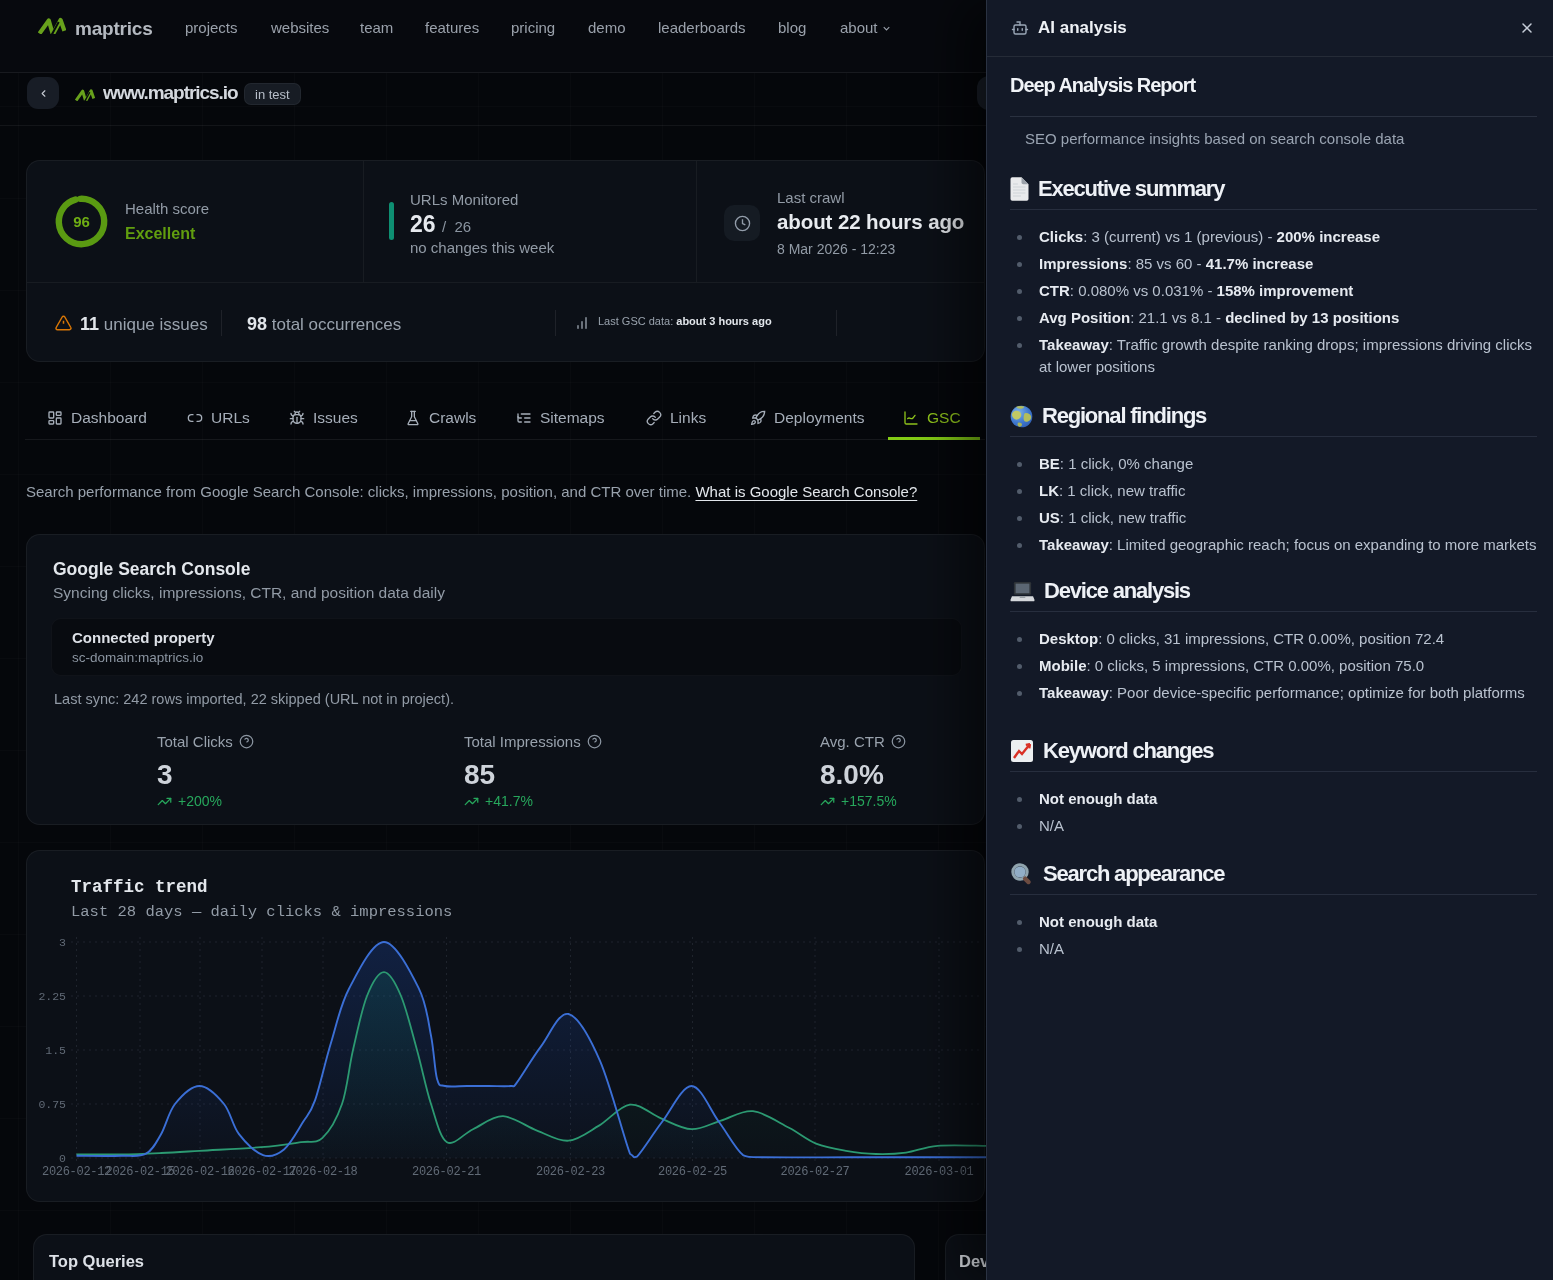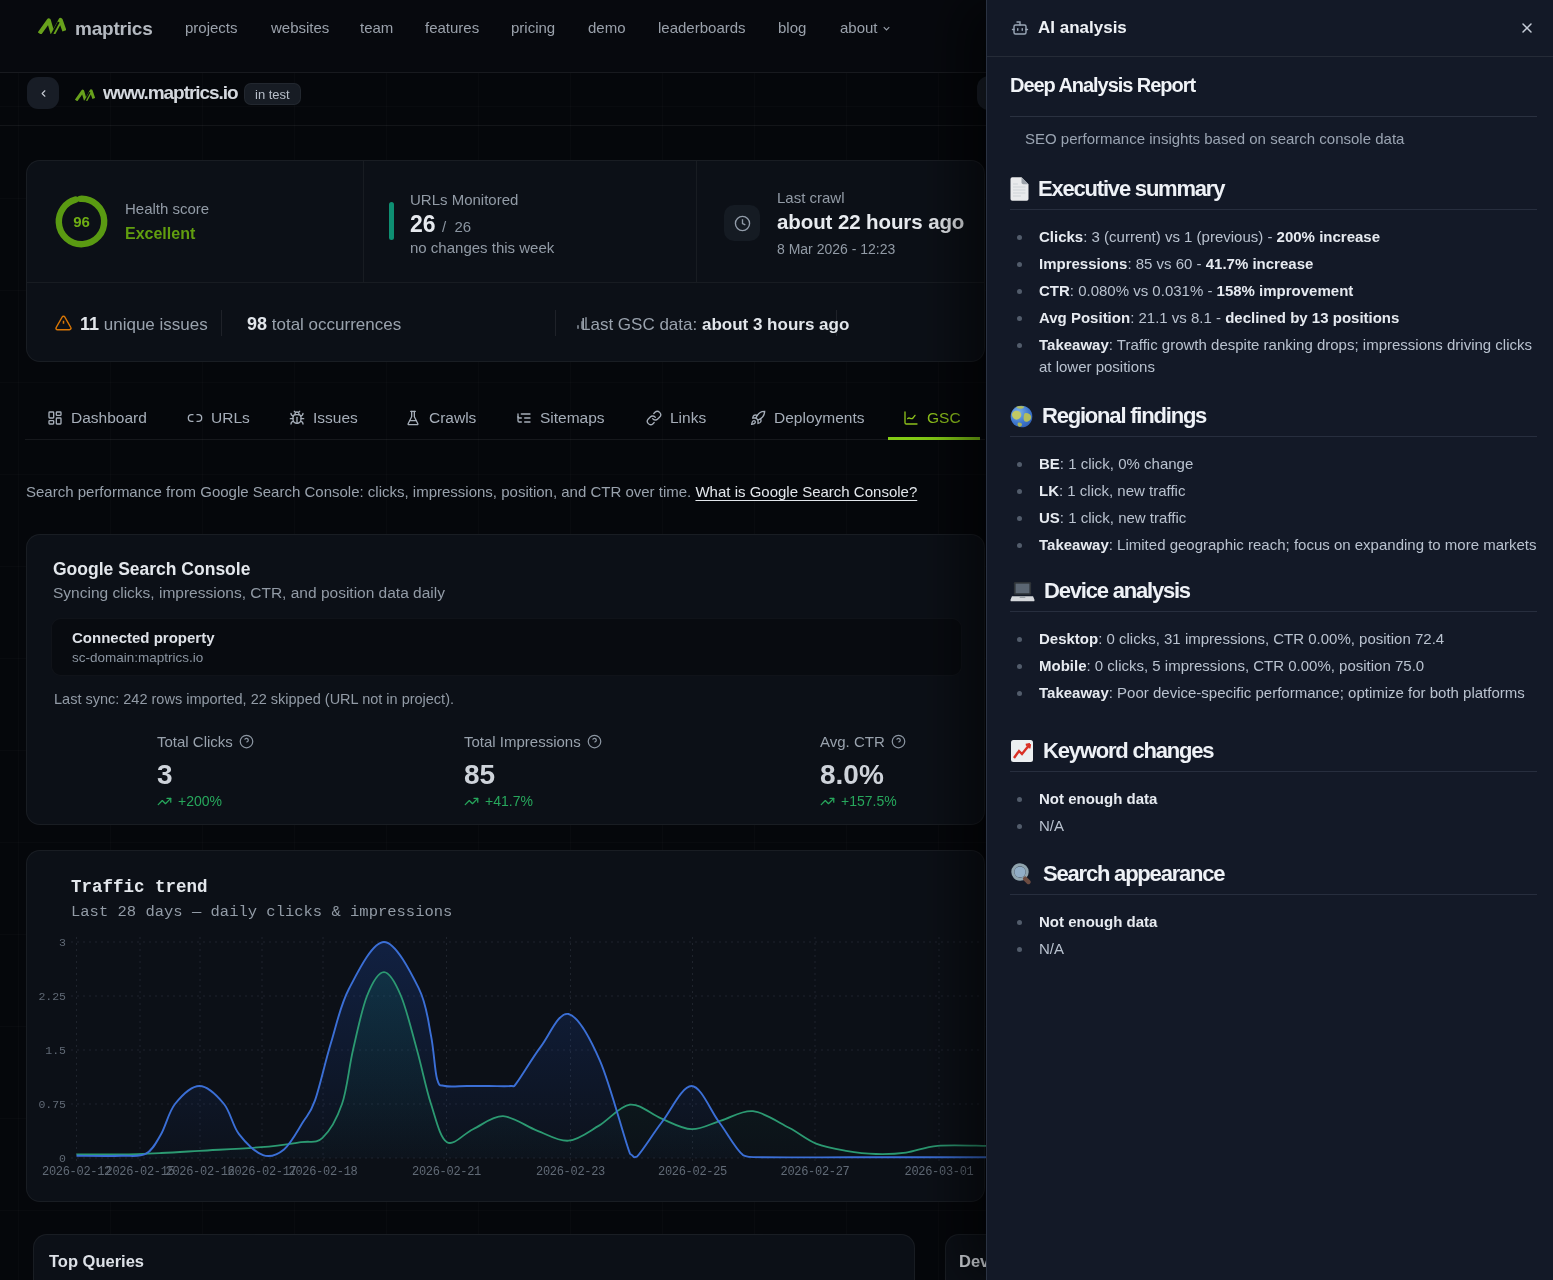--- a/index.html
+++ b/index.html
@@ -149,21 +149,21 @@
     </svg>
   <div class="abs" style="left:53px;top:153px;font-size:17px;color:#99a2ad;"><b style="color:#e2e6eb;font-size:18px;">11</b> unique issues</div>
   <div class="sep-v" style="left:194px;top:149px"></div>
   <div class="abs" style="left:220px;top:153px;font-size:17px;color:#99a2ad;"><b style="color:#e2e6eb;font-size:18px;">98</b> total occurrences</div>
   <div class="sep-v" style="left:528px;top:149px"></div>
   <svg class="abs" style="left:547px;top:154px" width="16" height="16" viewBox="0 0 24 24" fill="none" stroke="#9aa3ae" stroke-width="2" stroke-linecap="round">
       <path d="M12 20V10"></path>
       <path d="M18 20V4"></path>
       <path d="M6 20v-4"></path>
     </svg>
-  <div class="abs" style="left:554px;top:154px;font-size:17px;color:#99a2ad;">Last GSC data: <b style="color:#e2e6eb;">about 3 hours ago</b></div>
+  <div class="abs" style="left:571px;top:154px;font-size:11px;color:#99a2ad;">Last GSC data: <b style="color:#e2e6eb;">about 3 hours ago</b></div>
   <div class="sep-v" style="left:809px;top:149px"></div>
 </div>
 
 <div class="tabs">
   <div class="tab" style="left:22px">
     <svg width="16" height="16" viewBox="0 0 24 24" fill="none" stroke="#a6aeb9" stroke-width="2">
         <rect width="7" height="9" x="3" y="3" rx="1"></rect>
         <rect width="7" height="5" x="14" y="3" rx="1"></rect>
         <rect width="7" height="9" x="14" y="12" rx="1"></rect>
         <rect width="7" height="5" x="3" y="16" rx="1"></rect>

